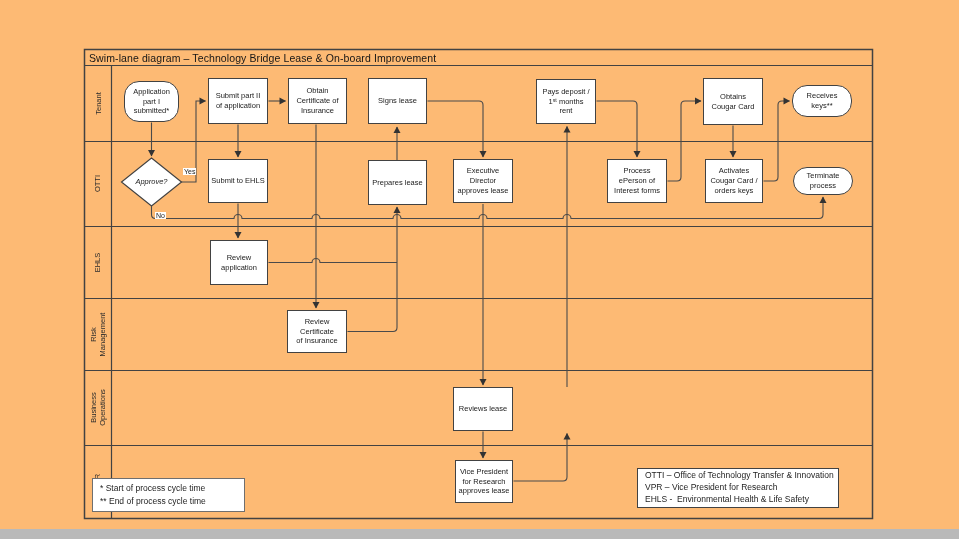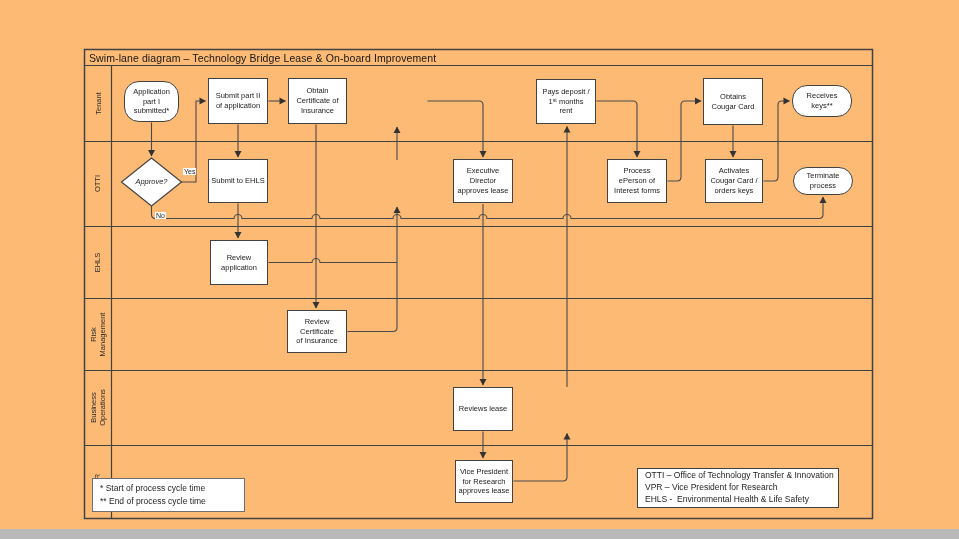--- a/index.html
+++ b/index.html
@@ -85,30 +85,32 @@
   <div class="lane-label" style="left:61px;top:468px;width:73px;height:27px;">VPR</div>
 
   <div class="node stadium" style="left:124px;top:81px;width:55px;height:41px;">Application
 part I
 submitted*</div>
   <div class="node" style="left:208px;top:78px;width:60px;height:46px;">Submit part II
 of application</div>
   <div class="node" style="left:288px;top:78px;width:59px;height:46px;">Obtain
 Certificate of
 Insurance</div>
+  <div class="node" style="left:368px;top:78px;width:59px;height:46px;">Signs lease</div>
   <div class="node" style="left:536px;top:79px;width:60px;height:45px;">Pays deposit /
 1ˢᵗ months
 rent</div>
   <div class="node" style="left:703px;top:78px;width:60px;height:47px;">Obtains
 Cougar Card</div>
   <div class="node stadium" style="left:792px;top:85px;width:60px;height:32px;">Receives
 keys**</div>
 
   <div class="node plain" style="left:124px;top:170px;width:55px;height:24px;font-style:italic;">Approve?</div>
   <div class="node" style="left:208px;top:159px;width:60px;height:44px;">Submit to EHLS</div>
+  <div class="node" style="left:368px;top:160px;width:59px;height:45px;">Prepares lease</div>
   <div class="node" style="left:453px;top:159px;width:60px;height:44px;">Executive
 Director
 approves lease</div>
   <div class="node" style="left:607px;top:159px;width:60px;height:44px;">Process
 ePerson of
 Interest forms</div>
   <div class="node" style="left:705px;top:159px;width:58px;height:44px;">Activates
 Cougar Card /
 orders keys</div>
   <div class="node stadium" style="left:793px;top:167px;width:60px;height:28px;">Terminate

